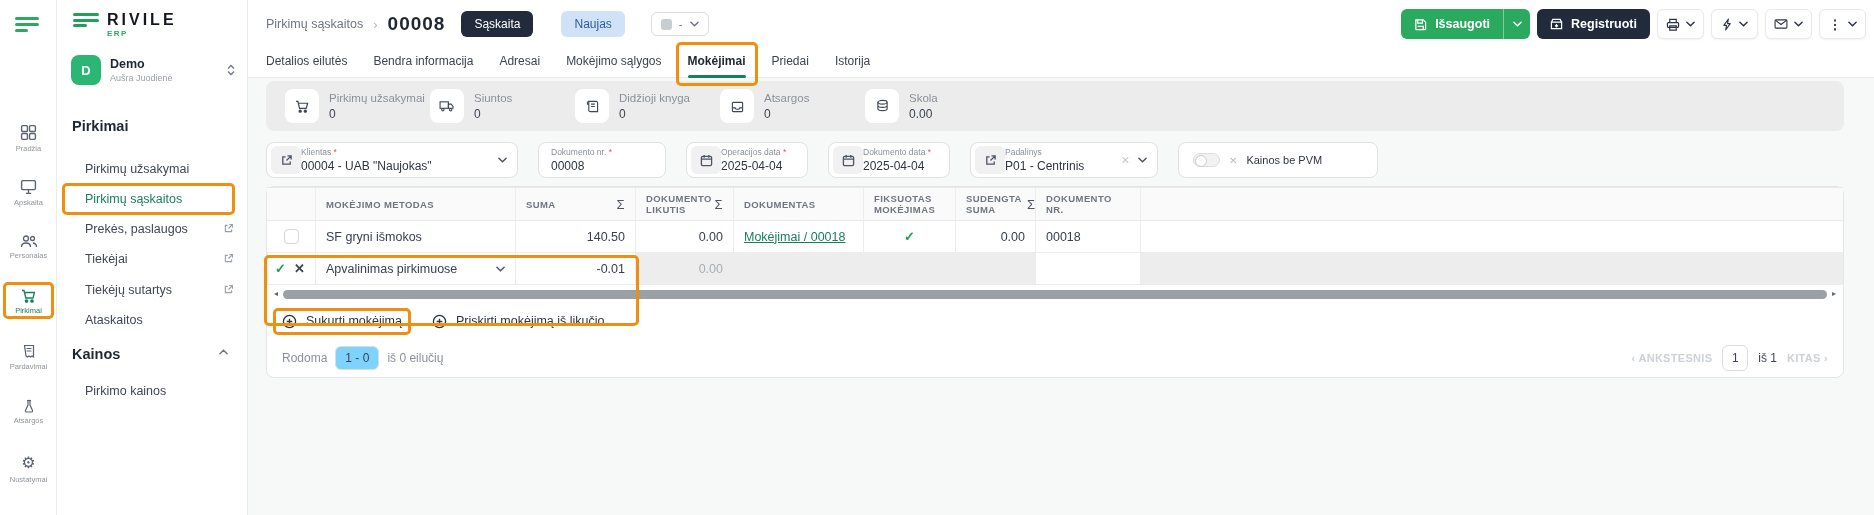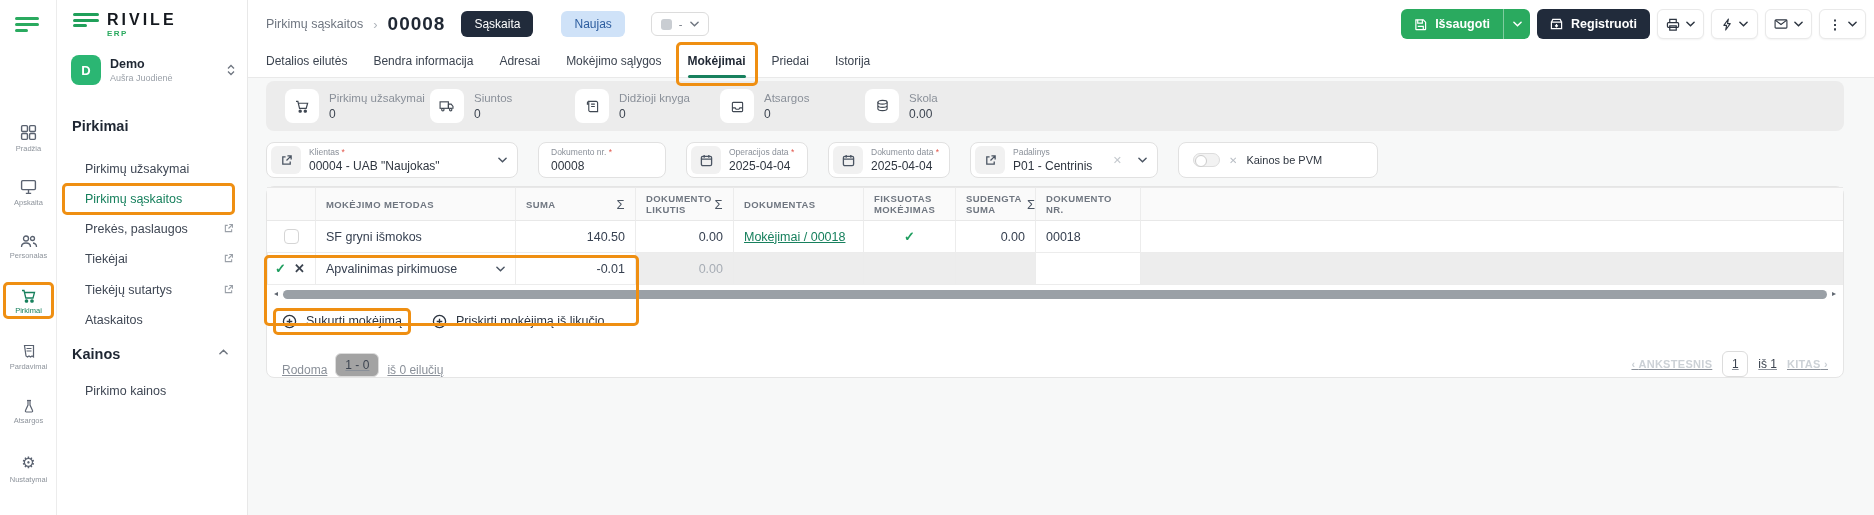--- a/index.html
+++ b/index.html
@@ -75,21 +75,21 @@
   
   .stats { position:absolute; left:18px; top:81px; width:1578px; height:50px; background:#ececec; border-radius:8px; display:flex; align-items:center; padding-left:19px; }
   .stat { display:flex; gap:10px; width:145px; align-items:center; }
   .stat-ico { width:34px; height:34px; background:#fff; border-radius:8px; display:flex; align-items:center; justify-content:center; color:#3f4752; flex:0 0 auto; }
   .stat .lbl { font-size:11.5px; color:#8a9099; }
   .stat .val { font-size:12px; color:#3c4450; margin-top:3px; }
   .stat:nth-child(5) { width:auto; margin-left:0; }
 
   
   .fields { position:absolute; left:18px; top:142px; display:flex; gap:20px; }
-  .card { height:36px; background:#fff; border:1px solid #e1e1e1; border-radius:8px; display:flex; align-items:center; padding:0 10px 0 4px; gap:8px; }
+  .card { height:36px; background:#fff; border:1px solid #e1e1e1; border-radius:8px; display:flex; align-items:center; padding:0 10px 0 4px; }
   .card-ico { width:30px; height:28px; background:#f1f1f1; border-radius:6px; display:flex; align-items:center; justify-content:center; color:#4b5563; flex:0 0 auto; }
   .flbl { font-size:8.5px; color:#8a9099; white-space:nowrap; }
   .star { color:#e2574c; }
   .fval { font-size:12px; color:#2f3640; margin-top:1.5px; white-space:nowrap; }
   .card .chv-end { margin-left:auto; color:#4b5563; }
   .clear-x { color:#c3c8cd; font-size:11px; margin-left:auto; }
   .card-toggle { padding:0 14px; gap:9px; }
   .toggle { width:27px; height:14px; border-radius:7px; background:#f2f2f2; border:1px solid #ddd; position:relative; flex:0 0 auto; }
   .toggle::after { content:''; position:absolute; left:1px; top:1px; width:10px; height:10px; background:#fff; border:1px solid #ccc; border-radius:50%; }
   .tgl-x { color:#b9bec5; font-size:10px; }
@@ -120,22 +120,22 @@
   .edit-cancel { color:#3c4450; font-size:13px; font-weight:bold; margin-left:8px; }
   .cell-chev { margin-left:auto; color:#4b5563; }
 
   .hscroll { height:18px; display:flex; align-items:center; padding:0 7px; gap:5px; }
   .scr-arrow { color:#5f6670; font-size:8px; line-height:8px; }
   .thumbbar { flex:1; height:9px; background:#9aa0a6; border-radius:5px; }
 
   .act-row { height:36px; display:flex; align-items:center; gap:30px; padding:0 15px; }
   .ghost-btn { display:flex; align-items:center; gap:9px; font-size:12.5px; color:#2c3440; position:relative; }
 
-  .pag { height:38px; display:flex; align-items:flex-end; padding:0 15px; font-size:12px; color:#8a9099; gap:8px;text-decoration:underline; }
-  .pagebox { border:1px solid #dcdcdc; border-radius:6px; padding:4px 9px; color:#3c4450; background:#a3a3a3; }
+  .pag { height:38px; display:flex; align-items:center; padding:0 15px; font-size:12px; color:#8a9099; gap:8px; }
+  .pagebox { border:1px solid #dcdcdc; border-radius:6px; padding:4px 9px; color:#3c4450; background:#7dd3fc; }
   .pag-right { margin-left:auto; display:flex; align-items:center; gap:10px; }
   .pag-dis { color:#ccd1d6; font-size:11px; font-weight:bold; letter-spacing:.3px; }
   .pg-cur { border:1px solid #dcdcdc; border-radius:6px; width:26px; height:26px; display:flex; align-items:center; justify-content:center; color:#3c4450; background:#fff; }
   .pag-of { color:#3c4450; }
 </style>
 </head>
 <body>
 
 <div class="rail">
   <div class="burger">

